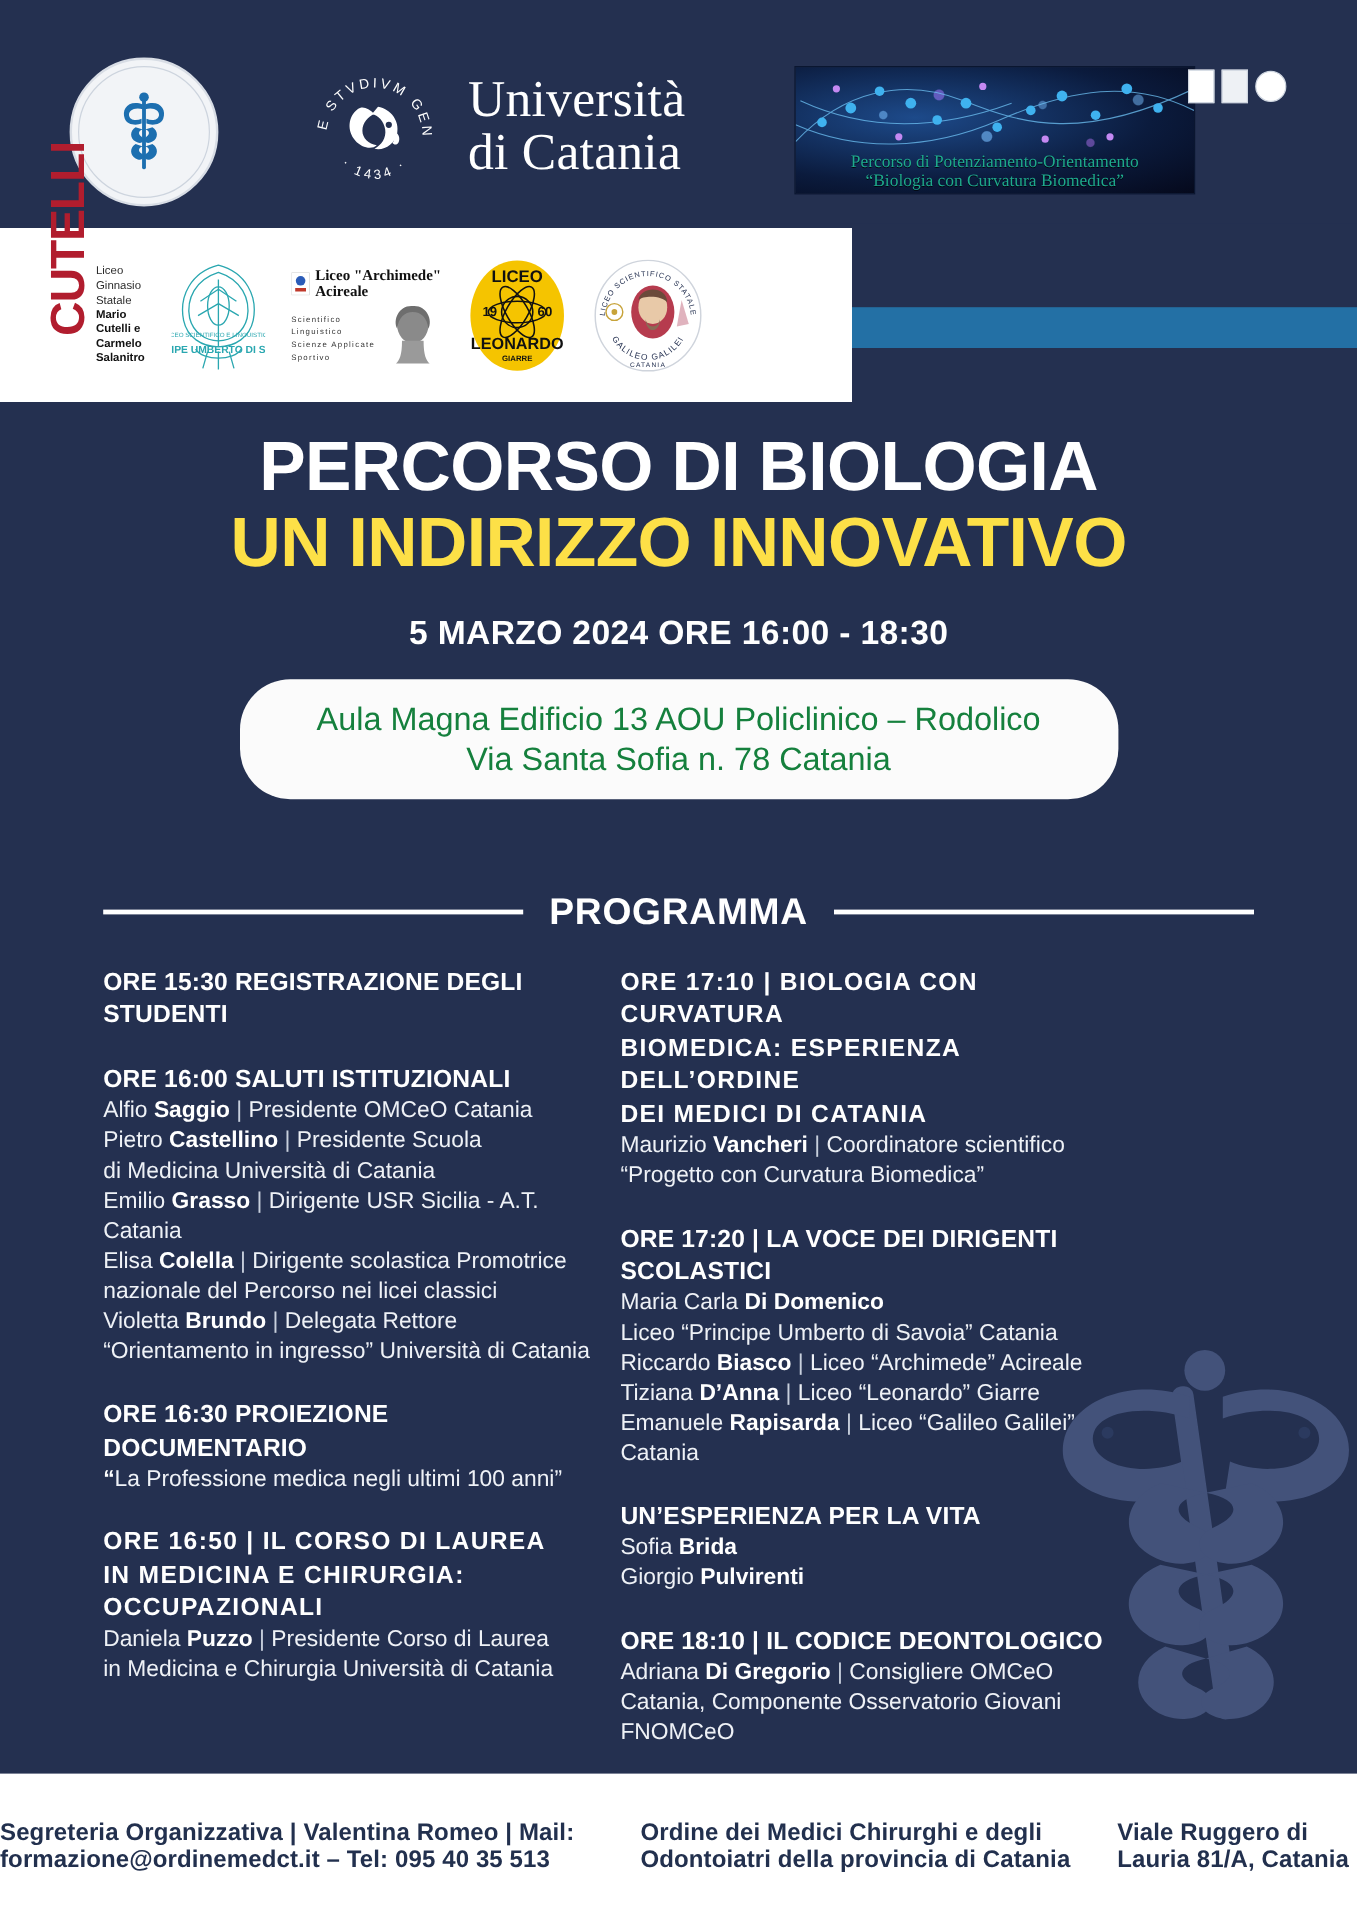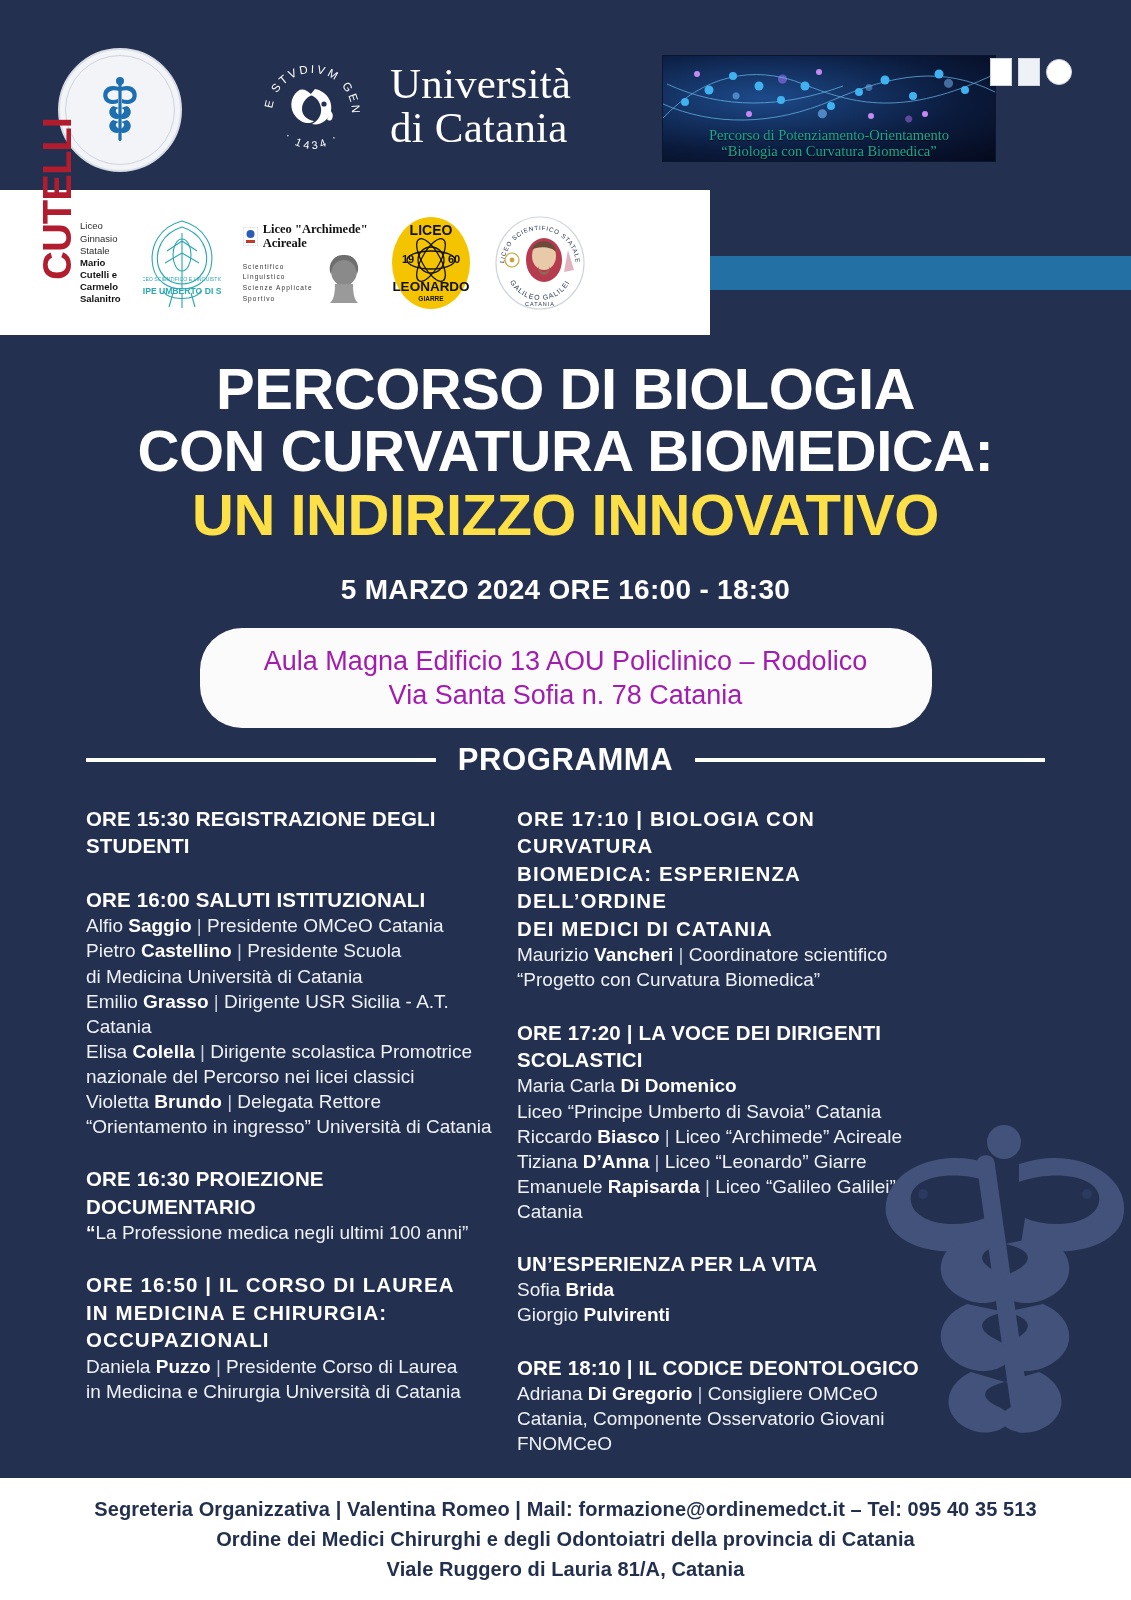--- a/index.html
+++ b/index.html
@@ -114,21 +114,21 @@
     color:#ffffff;
   }
   .t2{
     font-weight:700;font-size:58px;line-height:1.07;letter-spacing:-0.5px;
     color:#fde047;margin-top:2px;
   }
   .datetime{
     margin-top:28px;font-weight:700;font-size:28px;letter-spacing:.3px;color:#ffffff;
   }
   .venue{
-    margin:22px auto 0;width:696px;background:#fbfbfb;color:#a21caf;
+    margin:22px auto 0;width:696px;background:#fbfbfb;color:#15803d;
     border-radius:42px;padding:16px 18px;
     font-size:27px;line-height:1.26;font-weight:400;
   }
 
   
   .progwrap{
     position:absolute;left:0;top:742px;width:1131px;
     display:flex;align-items:center;justify-content:center;gap:22px;
   }
   .progwrap .line{height:4px;background:#ffffff;width:350px;}
@@ -149,21 +149,21 @@
   
   .watermark{
     position:absolute;right:-10px;bottom:150px;width:270px;height:330px;
     opacity:1;pointer-events:none;
   }
 
   
   .footer{
     position:absolute;left:0;bottom:0;width:1131px;height:122px;
     background:#ffffff;color:#22304e;
-    display:flex;flex-direction:column;align-items:center;justify-content:center;
+    display:flex;align-items:center;justify-content:center;
     gap:7px;
   }
   .footer div{font-weight:700;font-size:20px;letter-spacing:.1px;}
 </style>
 </head>
 <body>
 
 <div class="poster">
 
   <div class="header">
@@ -346,21 +346,20 @@
           <path d="M74 34 L80 54 L70 56 Z" fill="#d8a0ae" opacity=".8"></path>
         </g>
         <text x="46" y="90" font-size="5.5" text-anchor="middle" fill="#243050" font-family="Liberation Sans, sans-serif" letter-spacing="1">CATANIA</text>
       </svg>
 
     </div>
   </div>
 
   <div class="titleblock">
     <div class="t1">PERCORSO DI BIOLOGIA</div>
-    <div class="t1">CON CURVATURA BIOMEDICA:</div>
     <div class="t2">UN INDIRIZZO INNOVATIVO</div>
     <div class="datetime">5 MARZO 2024 ORE 16:00 - 18:30</div>
     <div class="venue">
       <div>Aula Magna Edificio 13 AOU Policlinico – Rodolico</div>
       <div>Via Santa Sofia n. 78 Catania</div>
     </div>
   </div>
 
   <div class="progwrap">
     <div class="line"></div>

